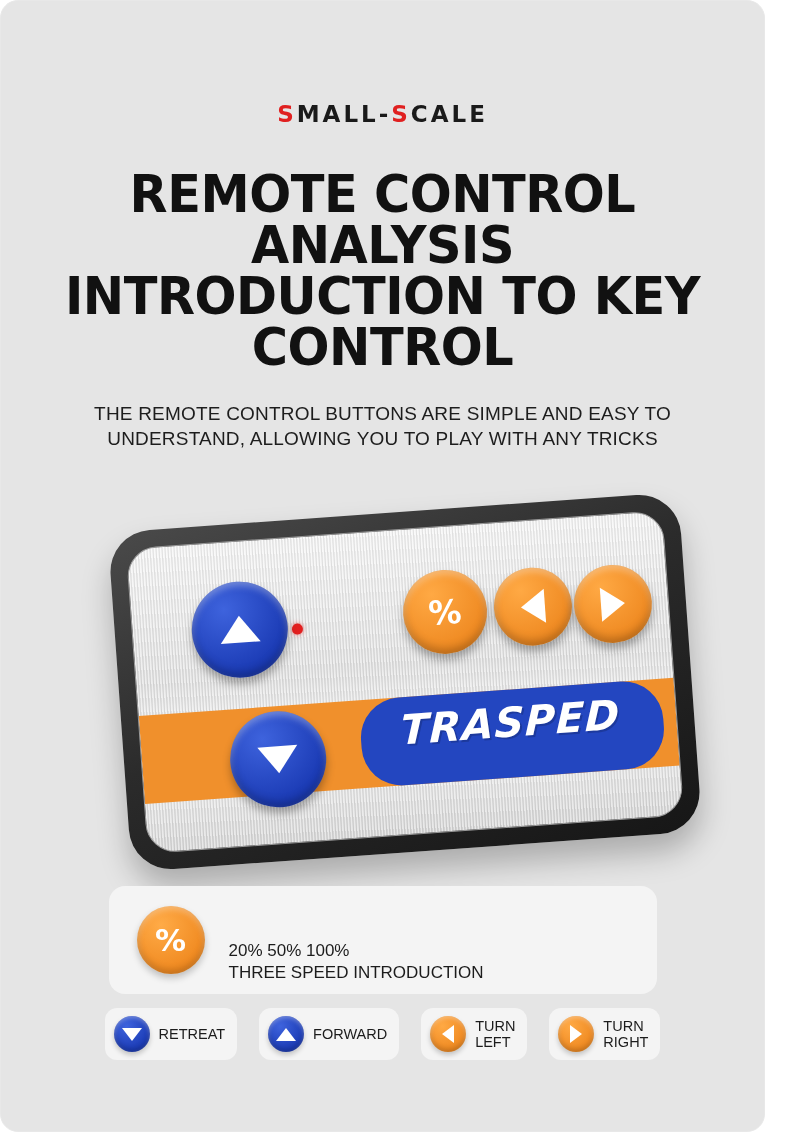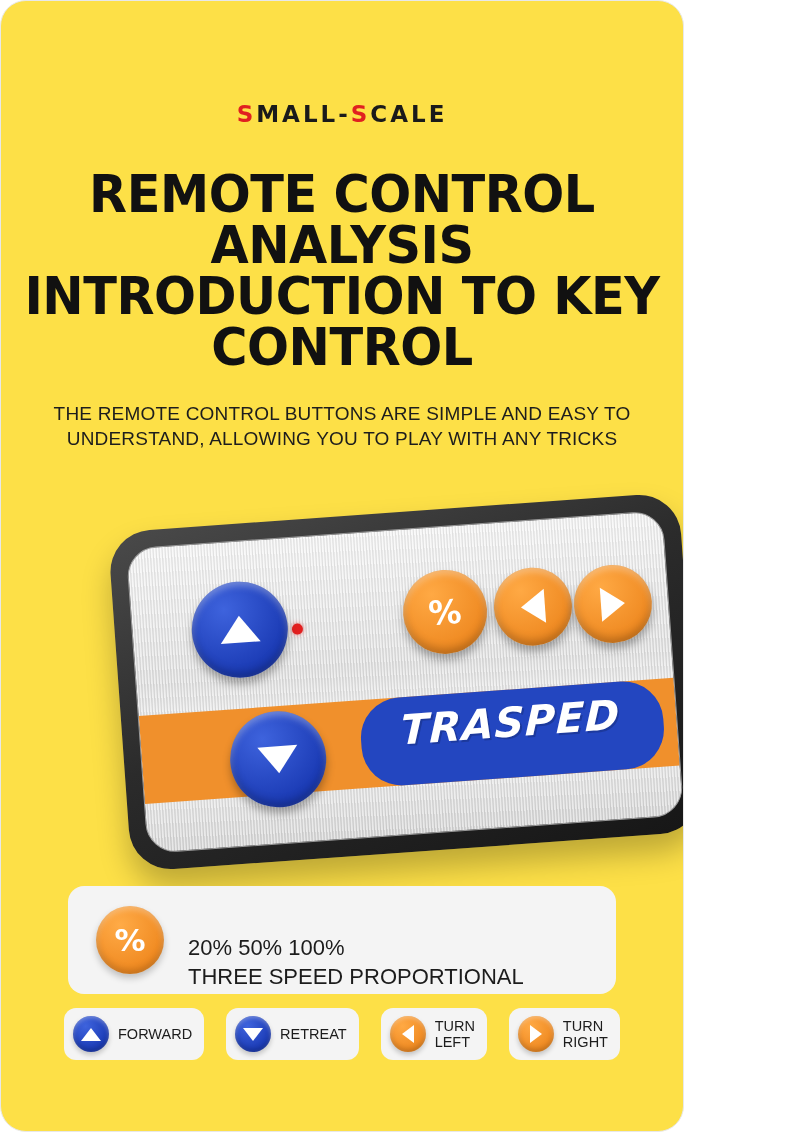--- a/index.html
+++ b/index.html
@@ -10,24 +10,24 @@
   }
   body {
     width: 800px;
     height: 1132px;
     font-family: "Liberation Sans", sans-serif;
     overflow: hidden;
   }
 
   .page {
     position: relative;
-    width: 684px;
+    width: 765px;
     height: 1132px;
-    background: #fde047;
-    border-radius: 26px;
+    background: #e5e5e5;
+    border-radius: 18px;
     border: 1px solid #e8e8e8;
     overflow: hidden;
   }
 
   
   .brand {
     text-align: center;
     margin-top: 100px;
     font-size: 23px;
     font-weight: bold;
@@ -181,21 +181,21 @@
     border-radius: 50%;
     flex: 0 0 auto;
     display: flex; align-items: center; justify-content: center;
     background: radial-gradient(circle at 35% 28%, #ffab47 0%, #f08a21 70%, #dd780f 100%);
     box-shadow: 0 4px 7px rgba(0,0,0,0.22), inset 0 -4px 7px rgba(0,0,0,0.18), inset 0 3px 6px rgba(255,255,255,0.35);
   }
   .info-badge .pct-glyph { font-size: 31px; }
   .info-text {
     margin-left: 24px;
     color: #1c1c1c;
-    font-size: 22px;
+    font-size: 17px;
     line-height: 1.32;
     margin-top: 44px;
   }
 
   
   .legend {
     margin: 14px auto 0;
     width: 556px;
     display: flex;
     justify-content: space-between;
@@ -275,41 +275,41 @@
       </div>
     </div>
   </div>
 
   <div class="info-card">
     <div class="info-badge">
       <span class="pct-glyph">%</span>
     </div>
     <div class="info-text">
       <div>20% 50% 100%</div>
-      <div>THREE SPEED PROPORTIONAL</div>
+      <div>THREE SPEED INTRODUCTION</div>
     </div>
   </div>
 
   <div class="legend">
+
+    <div class="chip">
+      <div class="chip-icon btn-blue">
+        <div class="tri tri-s-down"></div>
+      </div>
+      <div class="chip-label">RETREAT</div>
+    </div>
 
     <div class="chip">
       <div class="chip-icon btn-blue">
         <div class="tri tri-s-up"></div>
       </div>
       <div class="chip-label">FORWARD</div>
     </div>
 
     <div class="chip">
-      <div class="chip-icon btn-blue">
-        <div class="tri tri-s-down"></div>
-      </div>
-      <div class="chip-label">RETREAT</div>
-    </div>
-
-    <div class="chip">
       <div class="chip-icon btn-orange">
         <div class="tri tri-s-left"></div>
       </div>
       <div class="chip-label">TURN
 LEFT</div>
     </div>
 
     <div class="chip">
       <div class="chip-icon btn-orange">
         <div class="tri tri-s-right"></div>

